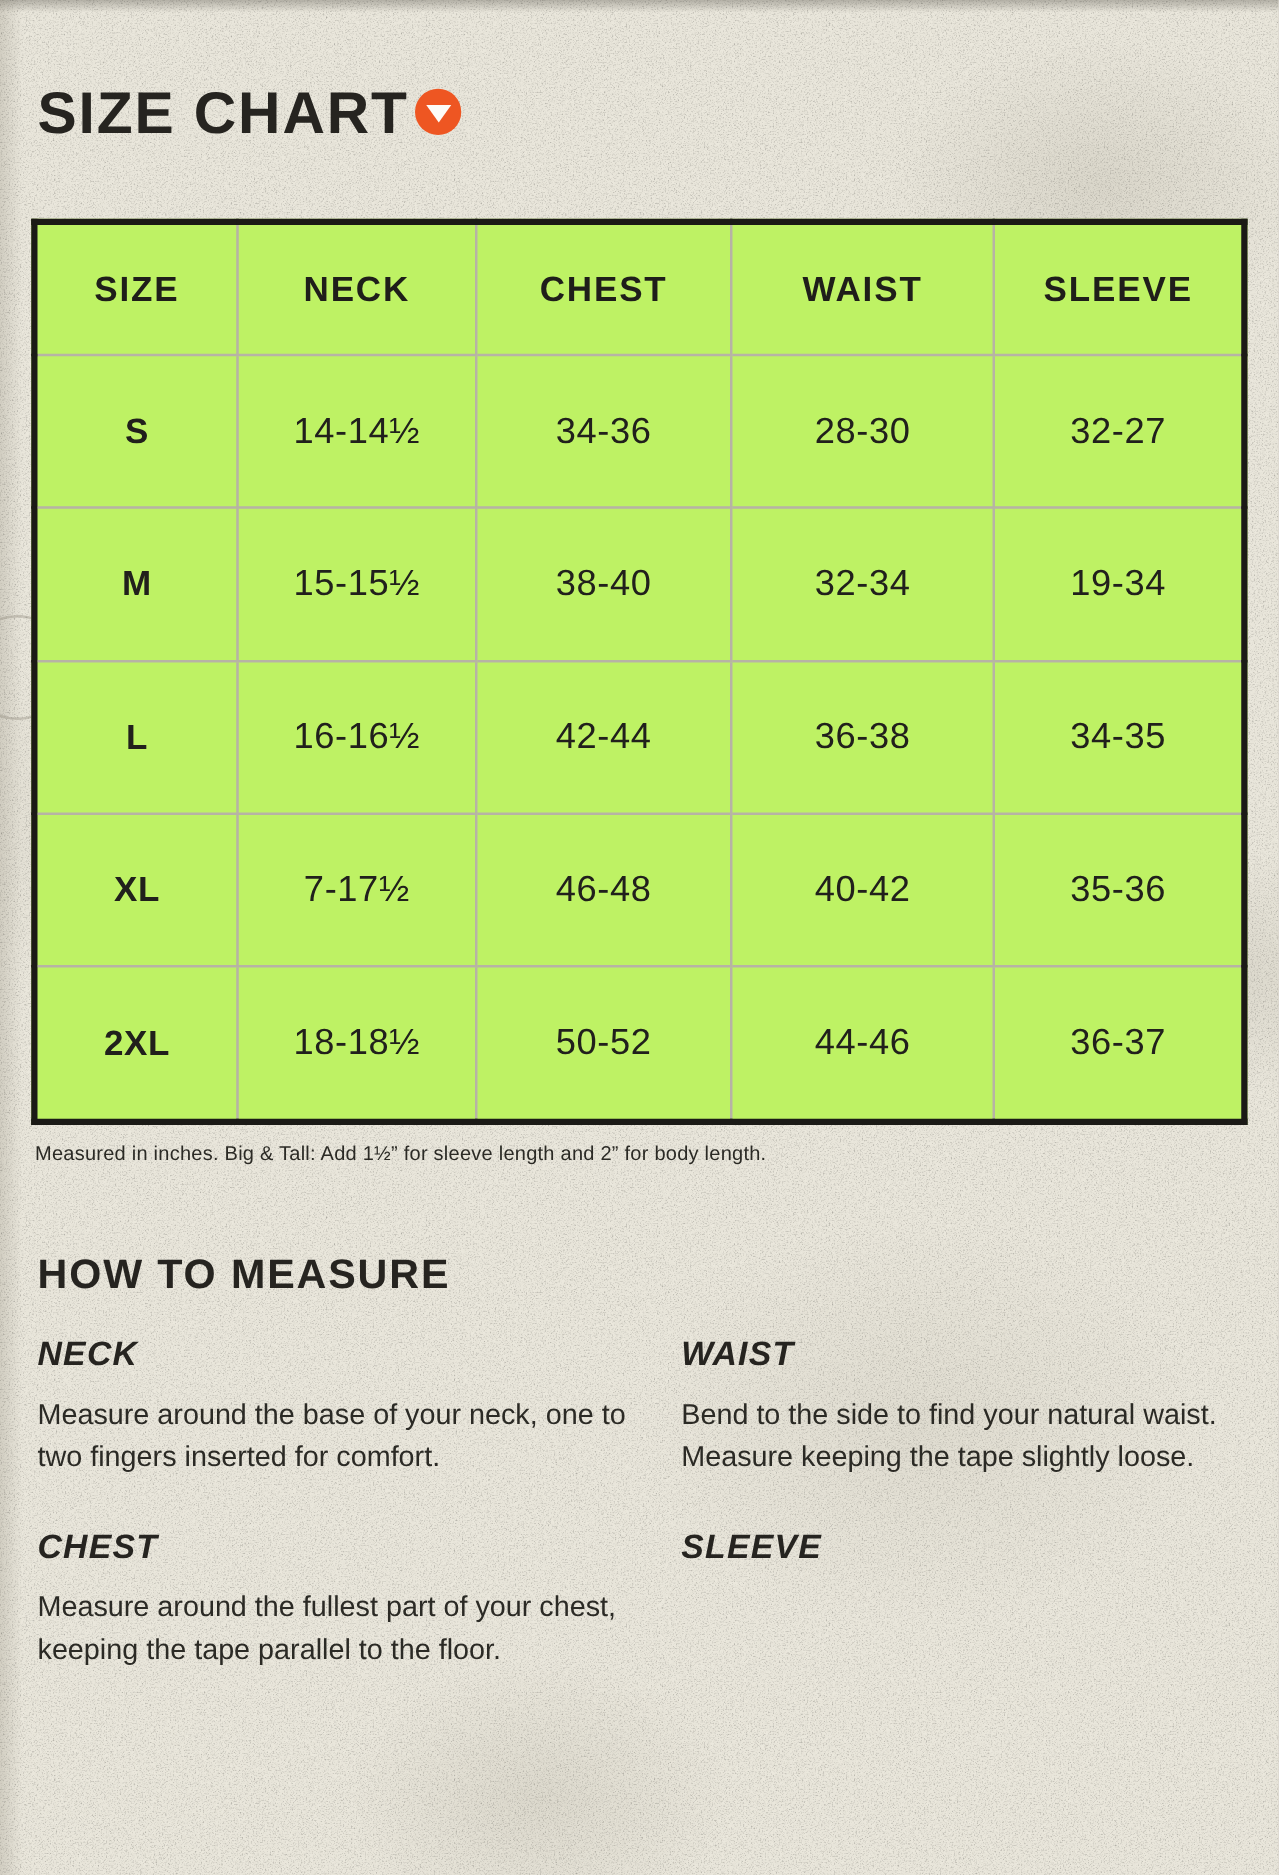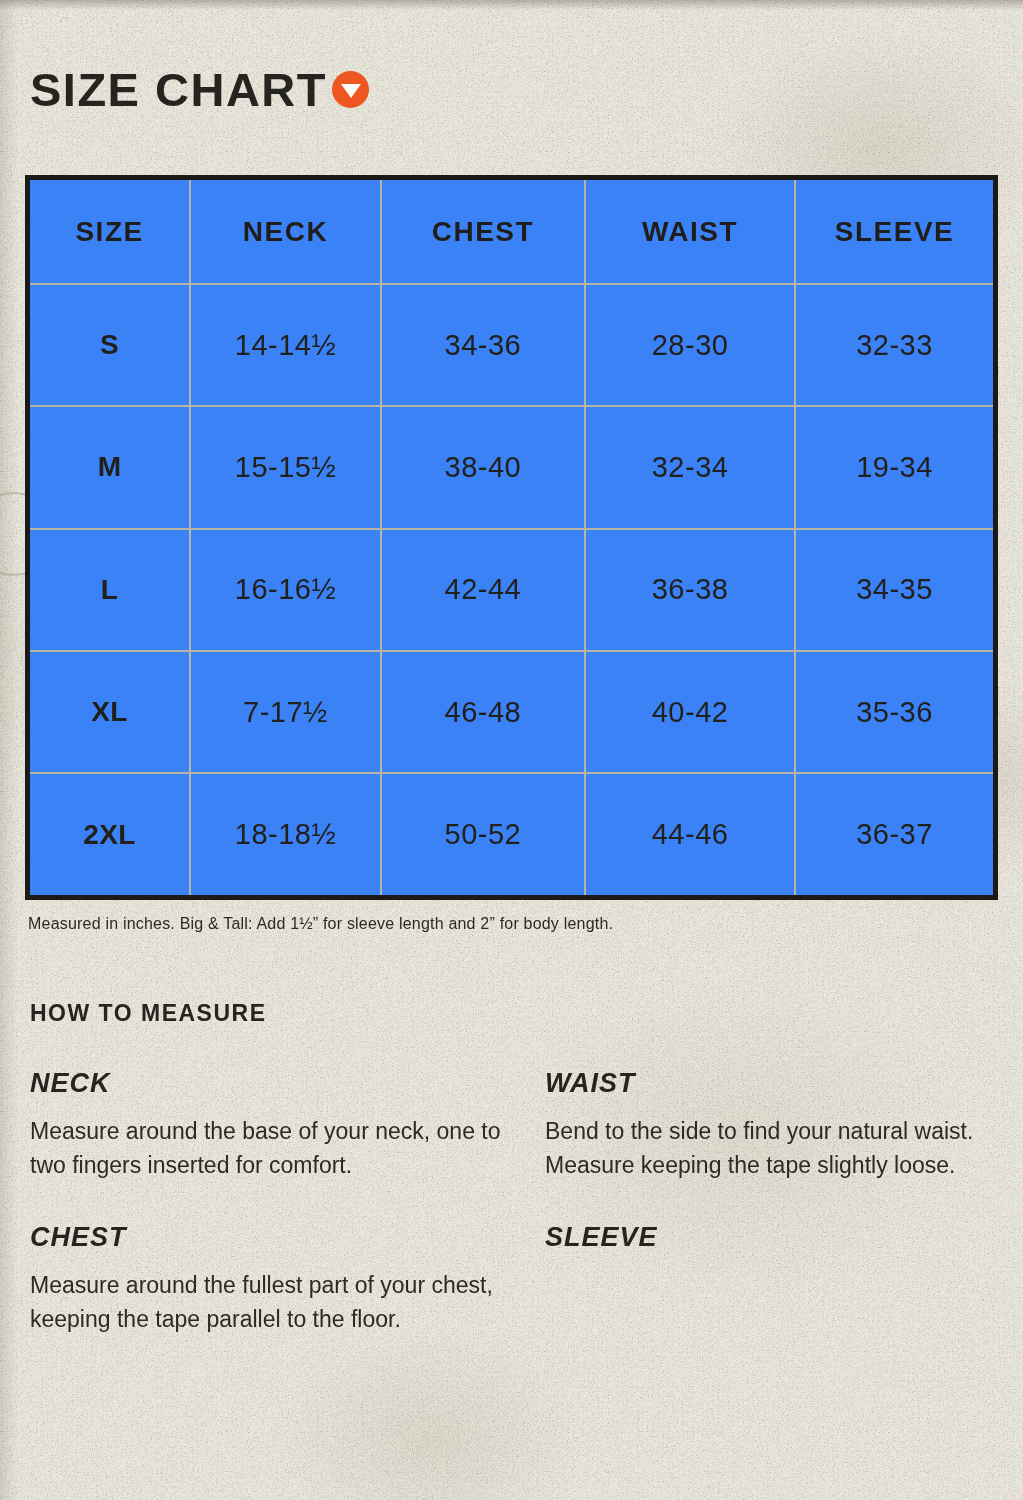--- a/index.html
+++ b/index.html
@@ -35,40 +35,40 @@
   }
   .badge .tri{
     width:0;height:0;margin-top:3px;
     border-left:10px solid transparent;border-right:10px solid transparent;
     border-top:14px solid #fdfcf8;
   }
   
   table.size-table{
     position:absolute;left:25px;top:175px;width:973px;height:725px;
     border-collapse:collapse;table-layout:fixed;
-    background:#3b82f6;border:5px solid #1b1a16;
+    background:#bef264;border:5px solid #1b1a16;
   }
   .size-table th,.size-table td{
     border:2px solid #b7b3a5;text-align:center;vertical-align:middle;
     padding:0;color:#21201c;
   }
   .size-table thead th{
     height:103px;font-size:28px;font-weight:bold;letter-spacing:1.5px;color:#1f1e1a;
   }
   .size-table tbody td{height:99px;font-size:29px;letter-spacing:.5px;}
   .size-table tbody td.cell-size{font-weight:bold;font-size:28px;}
   
   .footnote{
     position:absolute;left:28px;top:915px;margin:0;width:960px;
     font-size:16px;color:#2b2a25;letter-spacing:.2px;
   }
   
   .htm-heading{
     position:absolute;left:30px;top:1000px;margin:0;
-    font-size:23px;font-weight:bold;letter-spacing:1.5px;color:#262420;
+    font-size:33px;font-weight:bold;letter-spacing:1.5px;color:#262420;
   }
   .measure-grid{
     position:absolute;left:30px;top:1068px;width:980px;
     display:grid;grid-template-columns:482px 465px;column-gap:33px;row-gap:40px;
     align-items:start;
   }
   .measure-section h3{
     margin:0 0 15px;font-size:27px;font-weight:bold;font-style:italic;
     letter-spacing:1px;color:#262420;
   }
@@ -119,21 +119,21 @@
         <th>WAIST</th>
         <th>SLEEVE</th>
       </tr>
     </thead>
     <tbody>
       <tr>
         <td class="cell-size">S</td>
         <td>14-14½</td>
         <td>34-36</td>
         <td>28-30</td>
-        <td>32-33</td>
+        <td>32-27</td>
       </tr>
       <tr>
         <td class="cell-size">M</td>
         <td>15-15½</td>
         <td>38-40</td>
         <td>32-34</td>
         <td>19-34</td>
       </tr>
       <tr>
         <td class="cell-size">L</td>

